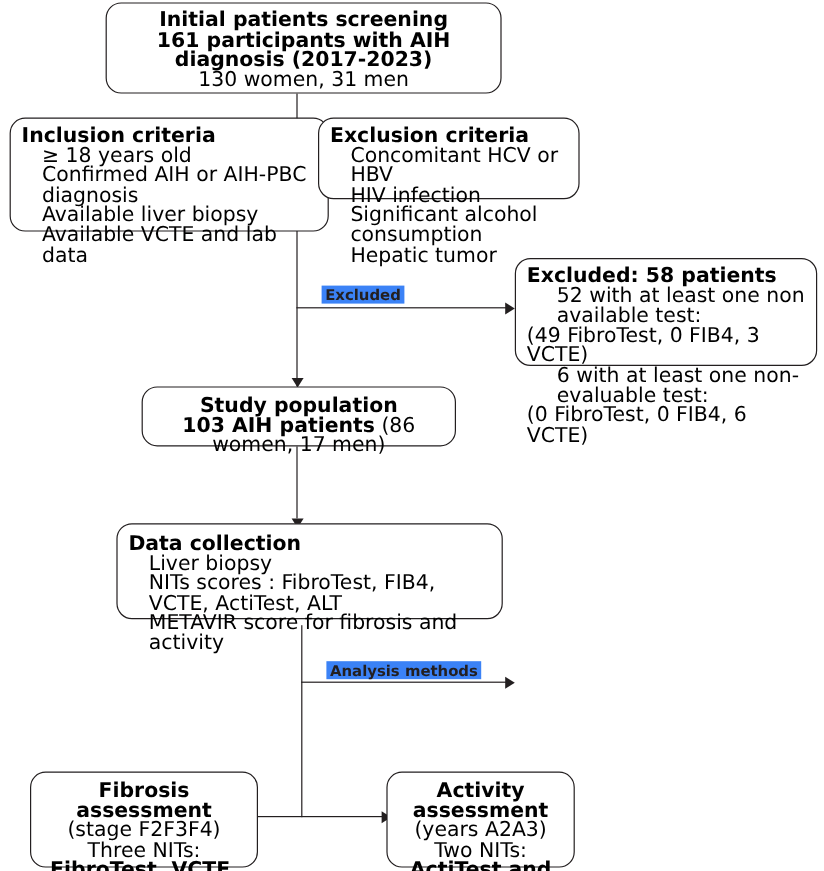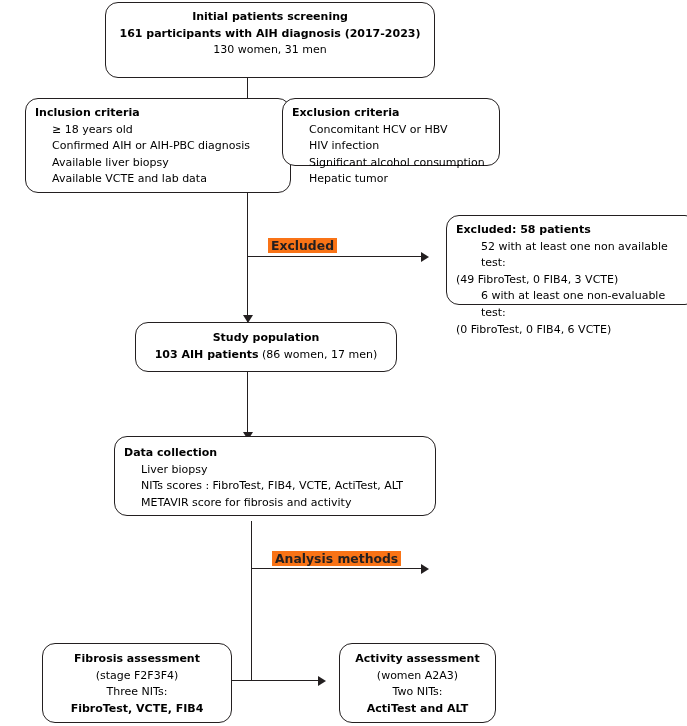--- a/index.html
+++ b/index.html
@@ -15,24 +15,23 @@
     font-family: "DejaVu Sans", "Liberation Sans", sans-serif;
     color: #000000;
     overflow: hidden;
   }
   .box {
     position: absolute;
     box-sizing: border-box;
     border: 1.4px solid #231f20;
     border-radius: 13px;
     background: #ffffff;
-    font-size: 11px;
+    font-size: 17px;
     line-height: 16.6px;
     z-index: 3;
-    margin-left: 17px;
   }
   .box .inner {
     padding: 6px 9px;
   }
   .ctr { text-align: center; }
   .lft { text-align: left; }
   .b  { font-weight: bold; }
   .it { font-style: italic; }
   .ind { padding-left: 17px; display: block; }
   .ind2 { padding-left: 25px; display: block; }
@@ -63,21 +62,21 @@
     border-bottom: 5px solid transparent;
     border-right: 8px solid #231f20;
   }
   .edge-label {
     position: absolute;
     font-size: 12.4px;
     font-weight: bold;
     color: #231f20;
     white-space: nowrap;
     z-index: 4;
-    background: #f97316;
+    background: #3b82f6;
     padding: 0 3px;
   }
 </style>
 </head>
 <body>
 
 <div id="flowchart">
 
   <div class="line vline" style="left:247px; top:78px; height:244px;"></div>
   <div class="arrow arrow-down" style="left:243px; top:315px;"></div>
@@ -163,19 +162,19 @@
       <div class="b">Fibrosis assessment</div>
       <div>(stage F2F3F4)</div>
       <div>Three NITs:</div>
       <div class="b">FibroTest, VCTE, FIB4</div>
     </div>
   </div>
 
   <div class="box" style="left:322px; top:643px; width:157px; height:80px;">
     <div class="inner ctr" style="padding-top:7px;">
       <div class="b">Activity assessment</div>
-      <div>(women A2A3)</div>
+      <div>(years A2A3)</div>
       <div>Two NITs:</div>
       <div class="b">ActiTest and ALT</div>
     </div>
   </div>
 
 </div>
 
 </body></html>

